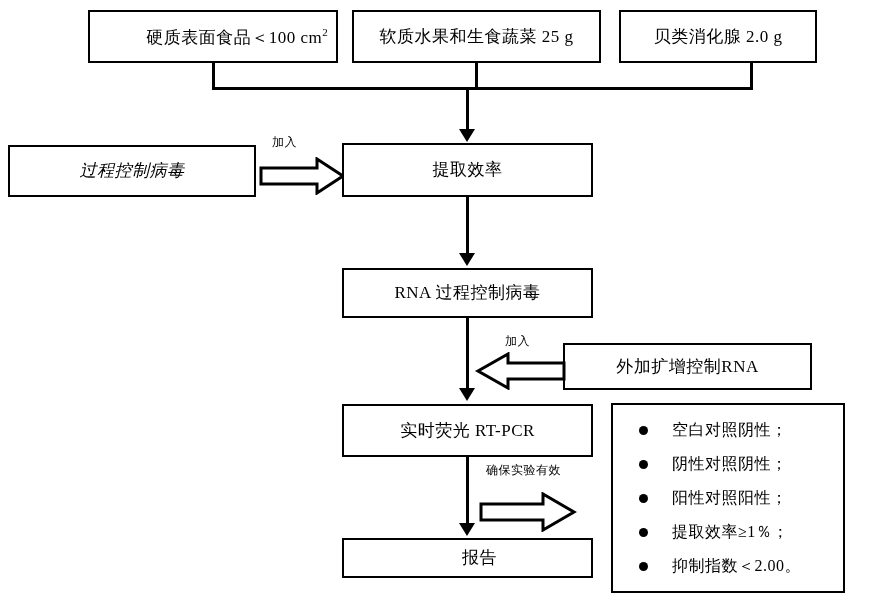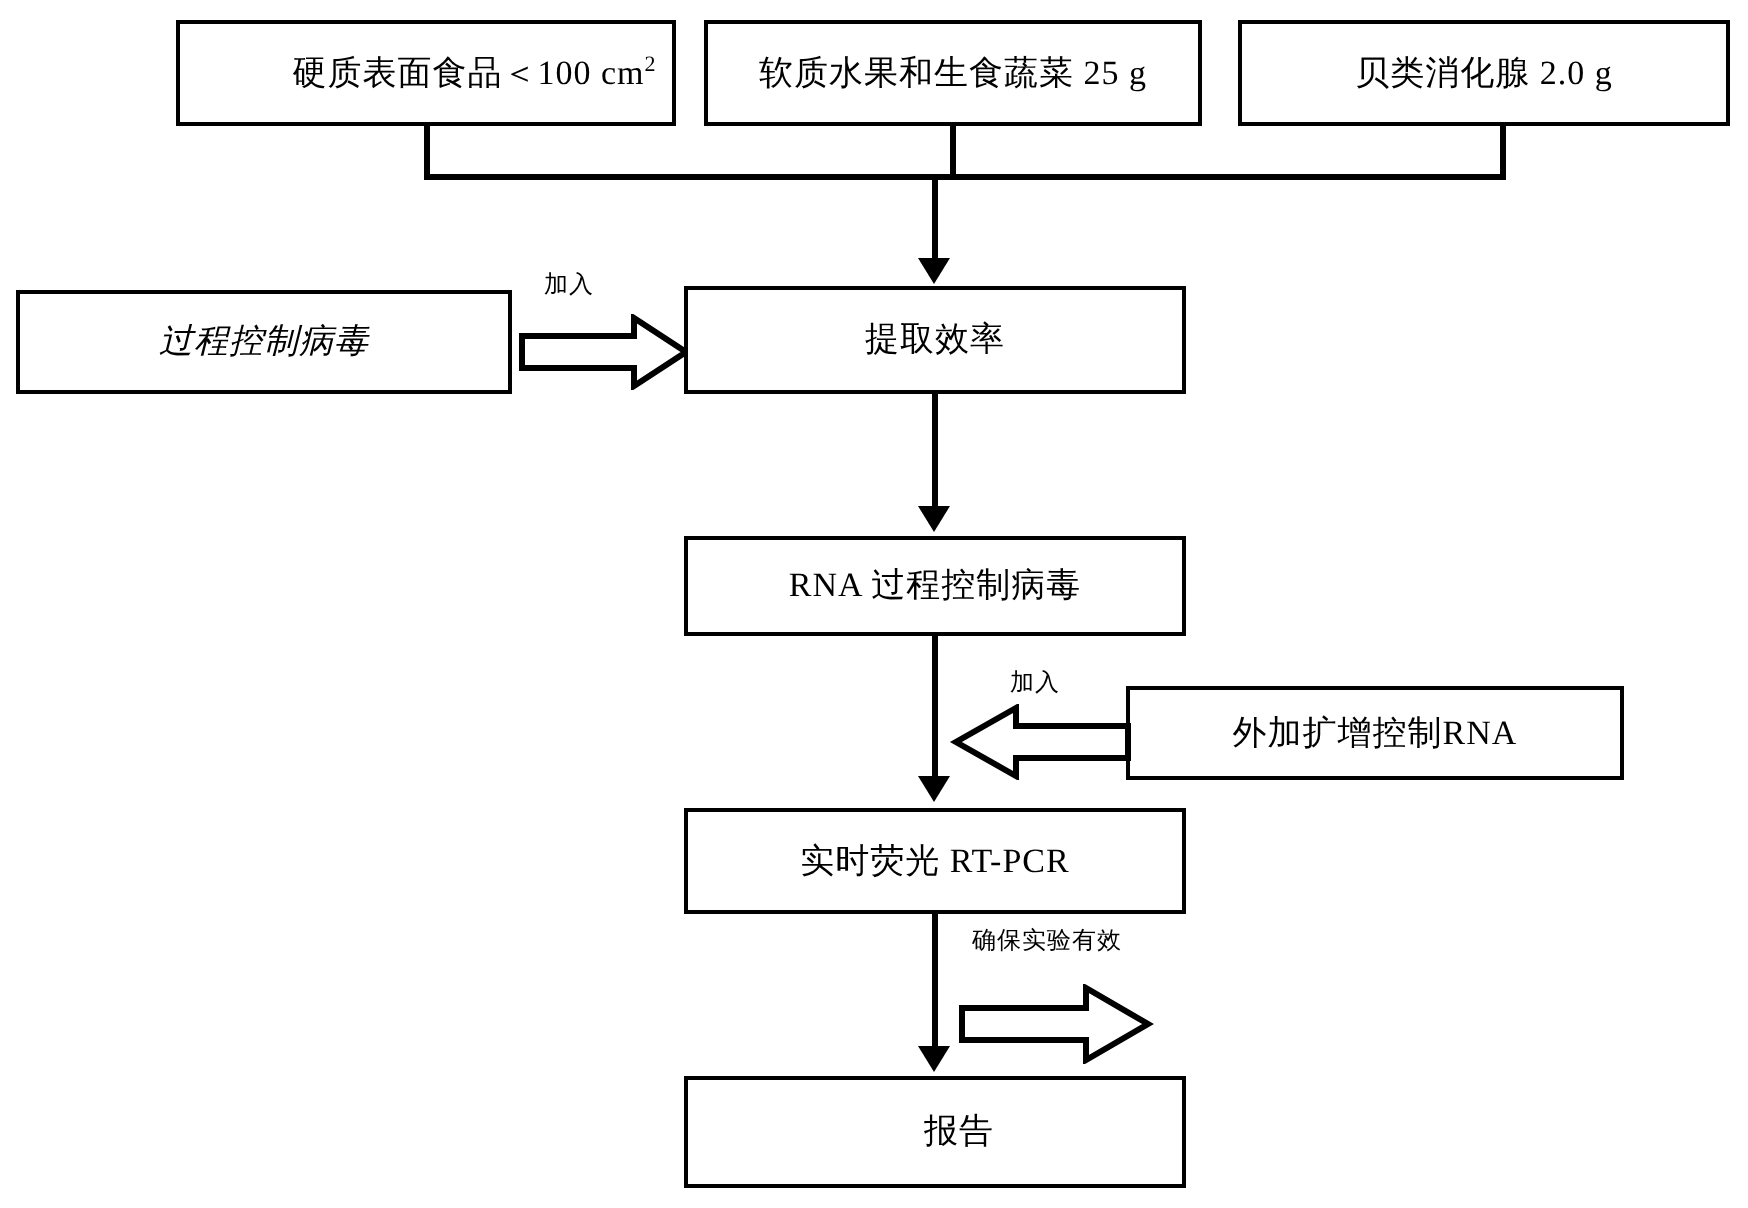--- a/index.html
+++ b/index.html
@@ -102,21 +102,21 @@
 <div id="canvas">
 
   <div class="box" style="left:88px; top:10px; width:250px; height:53px;padding-left:48px;">
     <span><span>硬质表面食品＜100 cm</span><span class="sup">2</span></span>
   </div>
 
   <div class="box" style="left:352px; top:10px; width:249px; height:53px;">
     <span>软质水果和生食蔬菜 25 g</span>
   </div>
 
-  <div class="box" style="left:619px; top:10px; width:246px; height:53px;">
+  <div class="box" style="left:619px; top:10px; width:198px; height:53px;">
     <span>贝类消化腺 2.0 g</span>
   </div>
 
   <div class="vline" style="left:212px; top:62px; height:28px;"></div>
   <div class="vline" style="left:475px; top:62px; height:28px;"></div>
   <div class="vline" style="left:750px; top:62px; height:28px;"></div>
 
   <div class="hline" style="left:212px; top:87px; width:541px;"></div>
 
   <div class="vline" style="left:466px; top:87px; height:44px;"></div>
@@ -168,18 +168,40 @@
   <div class="arrowhead-down" style="left:459px; top:523px;"></div>
 
   <div class="label" style="left:486px; top:462px;">确保实验有效</div>
 
   <div class="block-arrow" style="left:479px; top:492px;">
     <svg width="98" height="40" viewBox="0 0 98 40">
       <polygon points="2,12 64,12 64,2 95,20 64,38 64,28 2,28" fill="#ffffff" stroke="#000000" stroke-width="3" stroke-linejoin="miter"></polygon>
     </svg>
   </div>
 
-  <div class="box" style="left:342px; top:538px; width:251px; height:56px;padding-left:24px;">
+  <div class="box" style="left:342px; top:538px; width:251px; height:40px;padding-left:24px;">
     <span>报告</span>
   </div>
 
+  <div class="results-box" style="left:611px; top:403px; width:234px; height:190px;">
+    <div class="result-item">
+      <span class="bullet"></span>
+      <span>空白对照阴性；</span>
+    </div>
+    <div class="result-item">
+      <span class="bullet"></span>
+      <span>阴性对照阴性；</span>
+    </div>
+    <div class="result-item">
+      <span class="bullet"></span>
+      <span>阳性对照阳性；</span>
+    </div>
+    <div class="result-item">
+      <span class="bullet"></span>
+      <span>提取效率≥1％；</span>
+    </div>
+    <div class="result-item">
+      <span class="bullet"></span>
+      <span>抑制指数＜2.00。</span>
+    </div>
+  </div>
 
 </div>
 
 </body></html>

